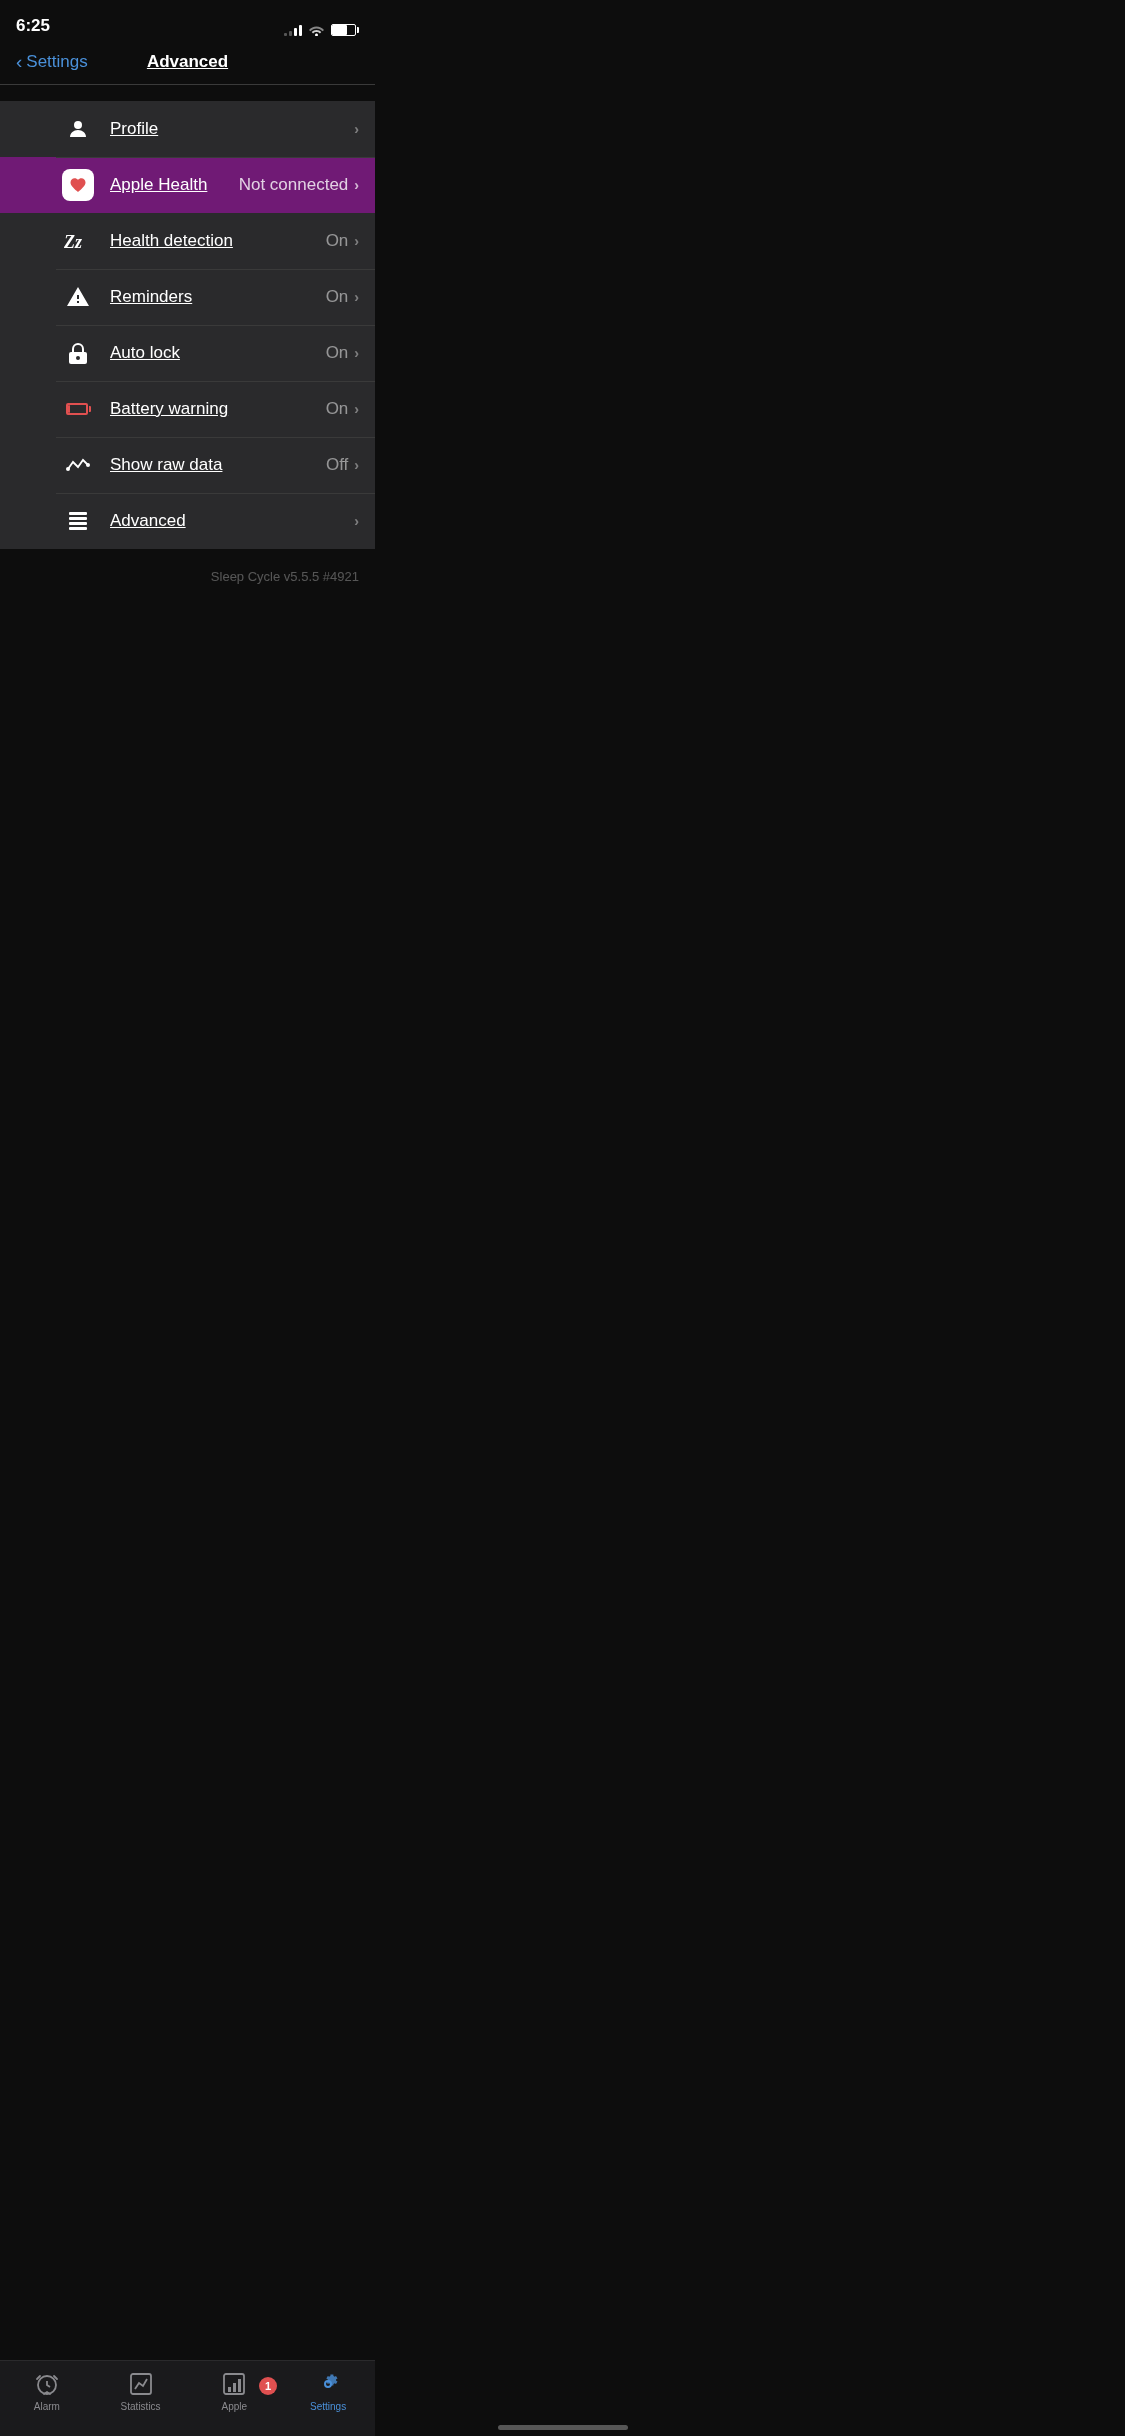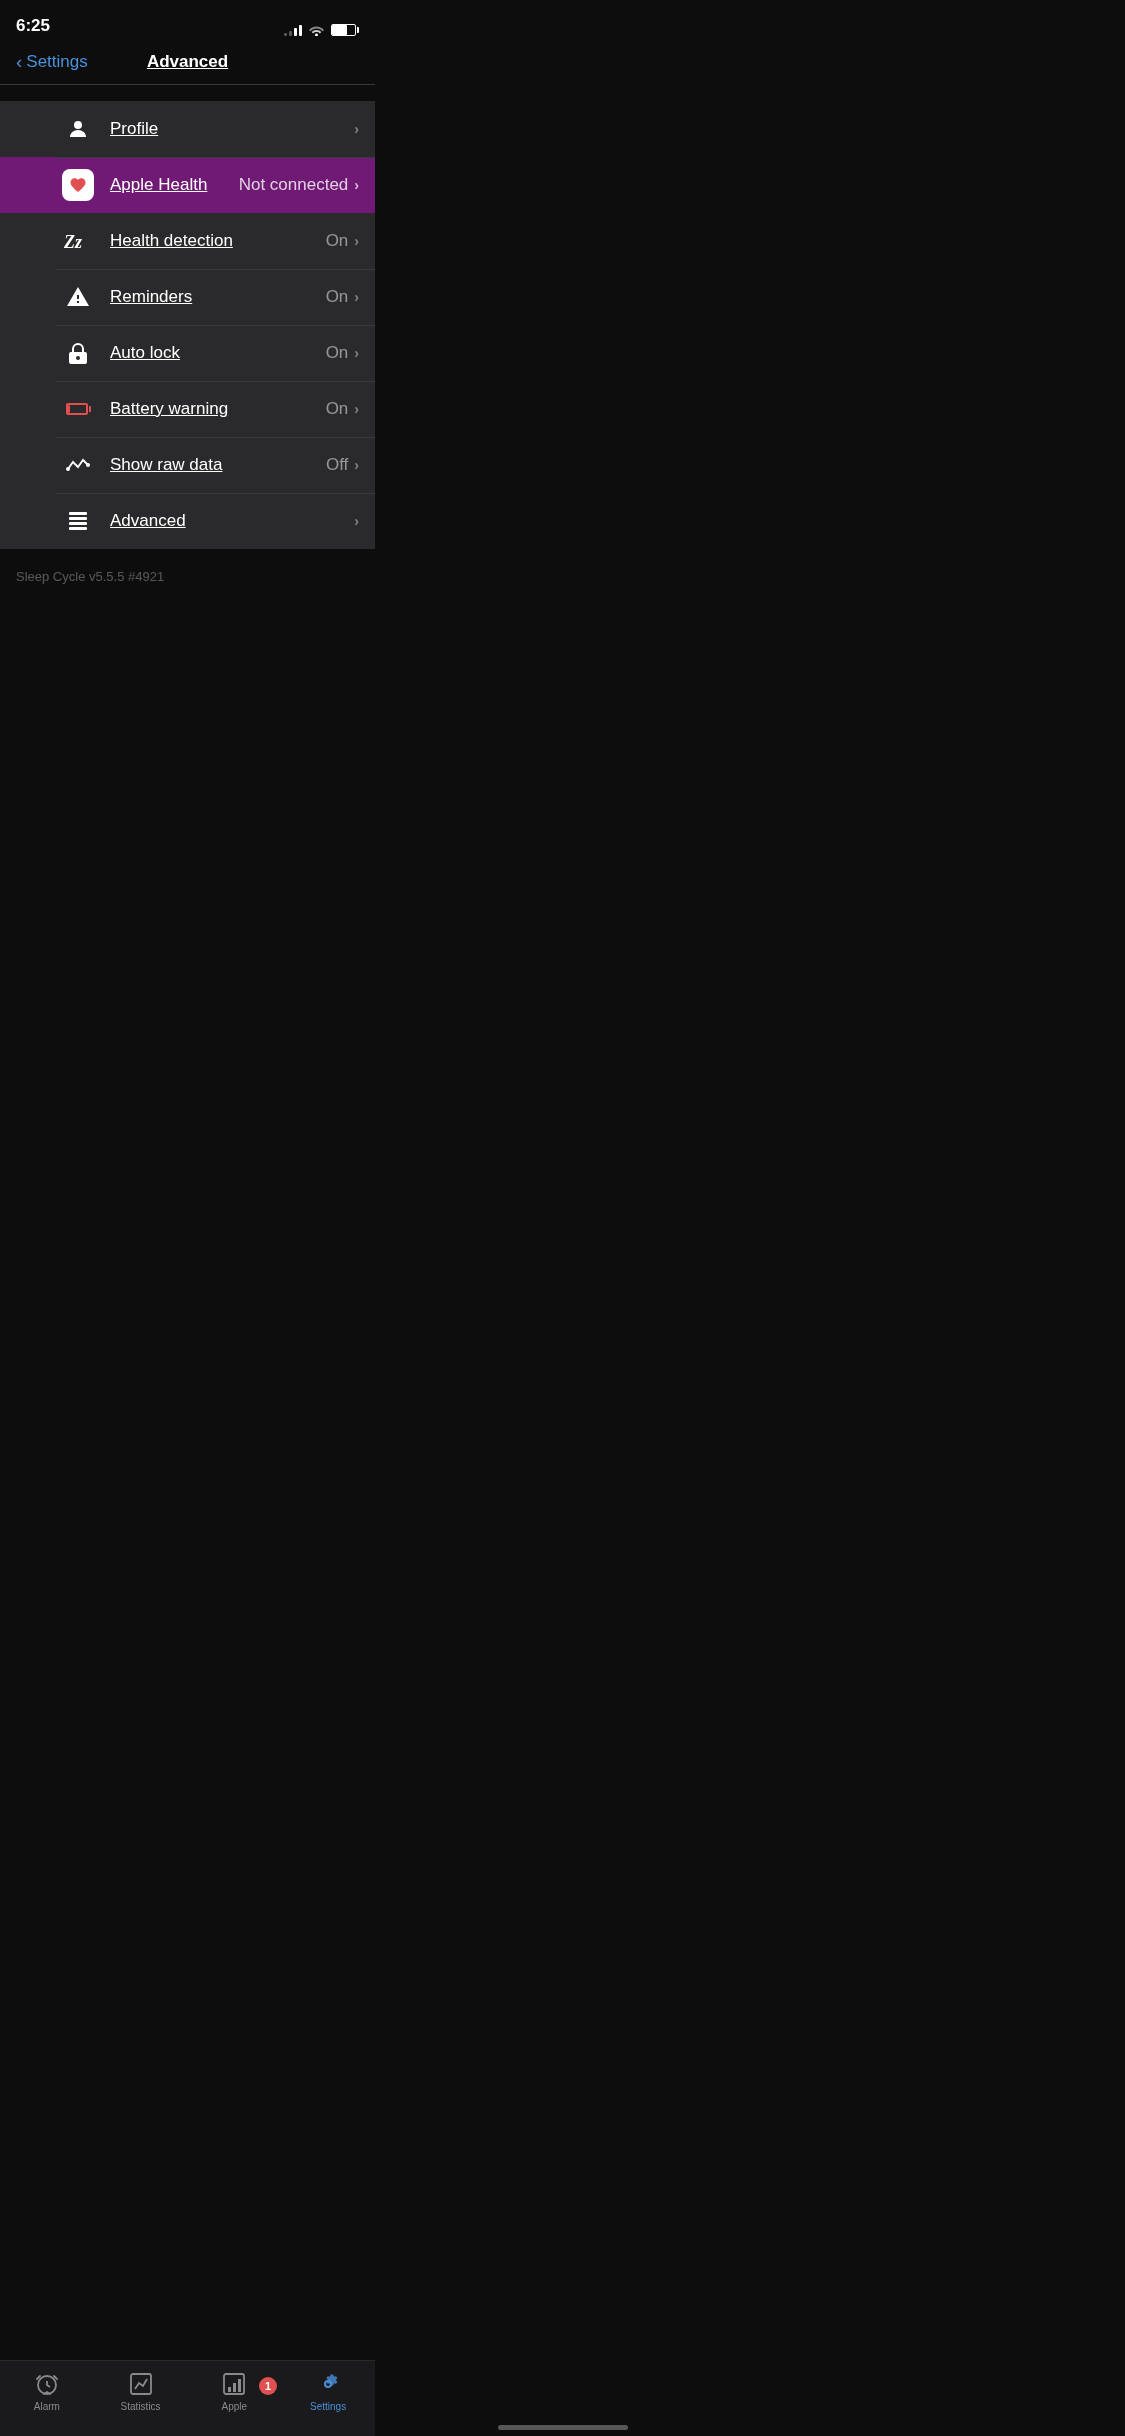--- a/index.html
+++ b/index.html
@@ -190,21 +190,21 @@
       font-size: 14px;
       font-weight: 600;
     }
 
     .settings-item.active .chevron-right {
       color: rgba(255,255,255,0.7);
     }
 
     
     .version-text {
-      text-align: left;
+      text-align: right;
       color: rgba(255,255,255,0.3);
       font-size: 13px;
       padding: 20px 16px;
     }
 
     
     .tab-bar {
       position: fixed;
       bottom: 0;
       left: 0;

